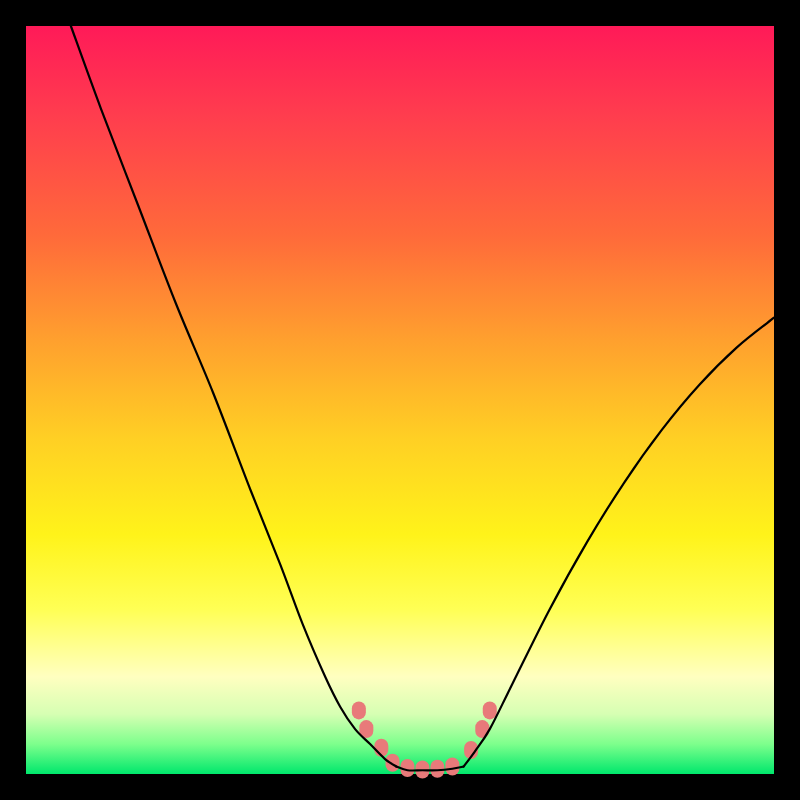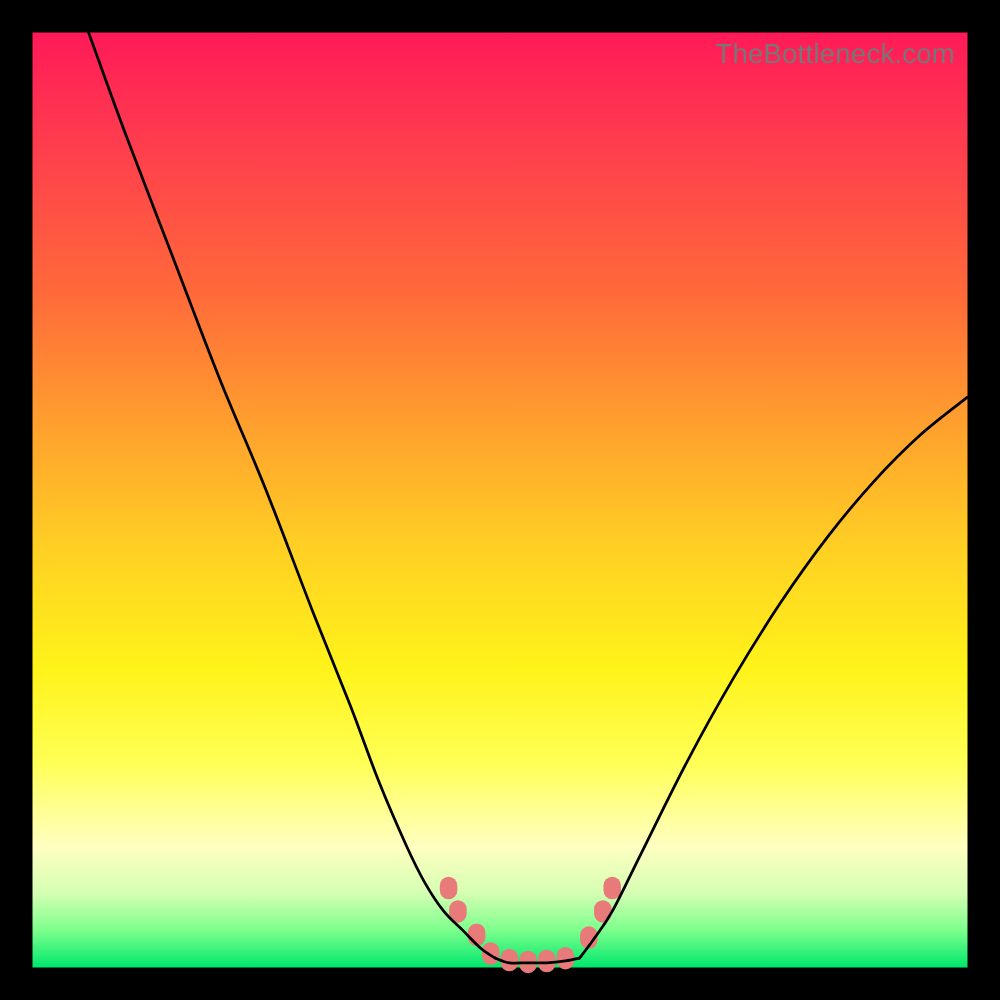--- a/index.html
+++ b/index.html
@@ -65,21 +65,20 @@
   .marker {
     fill: #e87a7a;
     stroke: none;
   }
 </style>
 </head>
 <body>
 
 <div class="frame">
   <div class="plot-area">
-    <div class="watermark">TheBottleneck.com</div>
     <svg class="curves" viewBox="0 0 748 748">
       <g id="markers-group">
           <rect x="325.86" y="675.42" width="14" height="18" rx="7" ry="7" class="marker" fill="#e87a7a"></rect>
           <rect x="333.34000000000003" y="694.12" width="14" height="18" rx="7" ry="7" class="marker" fill="#e87a7a"></rect>
           <rect x="348.3" y="712.82" width="14" height="18" rx="7" ry="7" class="marker" fill="#e87a7a"></rect>
           <rect x="359.52" y="727.78" width="14" height="18" rx="7" ry="7" class="marker" fill="#e87a7a"></rect>
           <rect x="374.48" y="733.016" width="14" height="18" rx="7" ry="7" class="marker" fill="#e87a7a"></rect>
           <rect x="389.44" y="734.512" width="14" height="18" rx="7" ry="7" class="marker" fill="#e87a7a"></rect>
           <rect x="404.40000000000003" y="733.764" width="14" height="18" rx="7" ry="7" class="marker" fill="#e87a7a"></rect>
           <rect x="419.35999999999996" y="731.52" width="14" height="18" rx="7" ry="7" class="marker" fill="#e87a7a"></rect>

